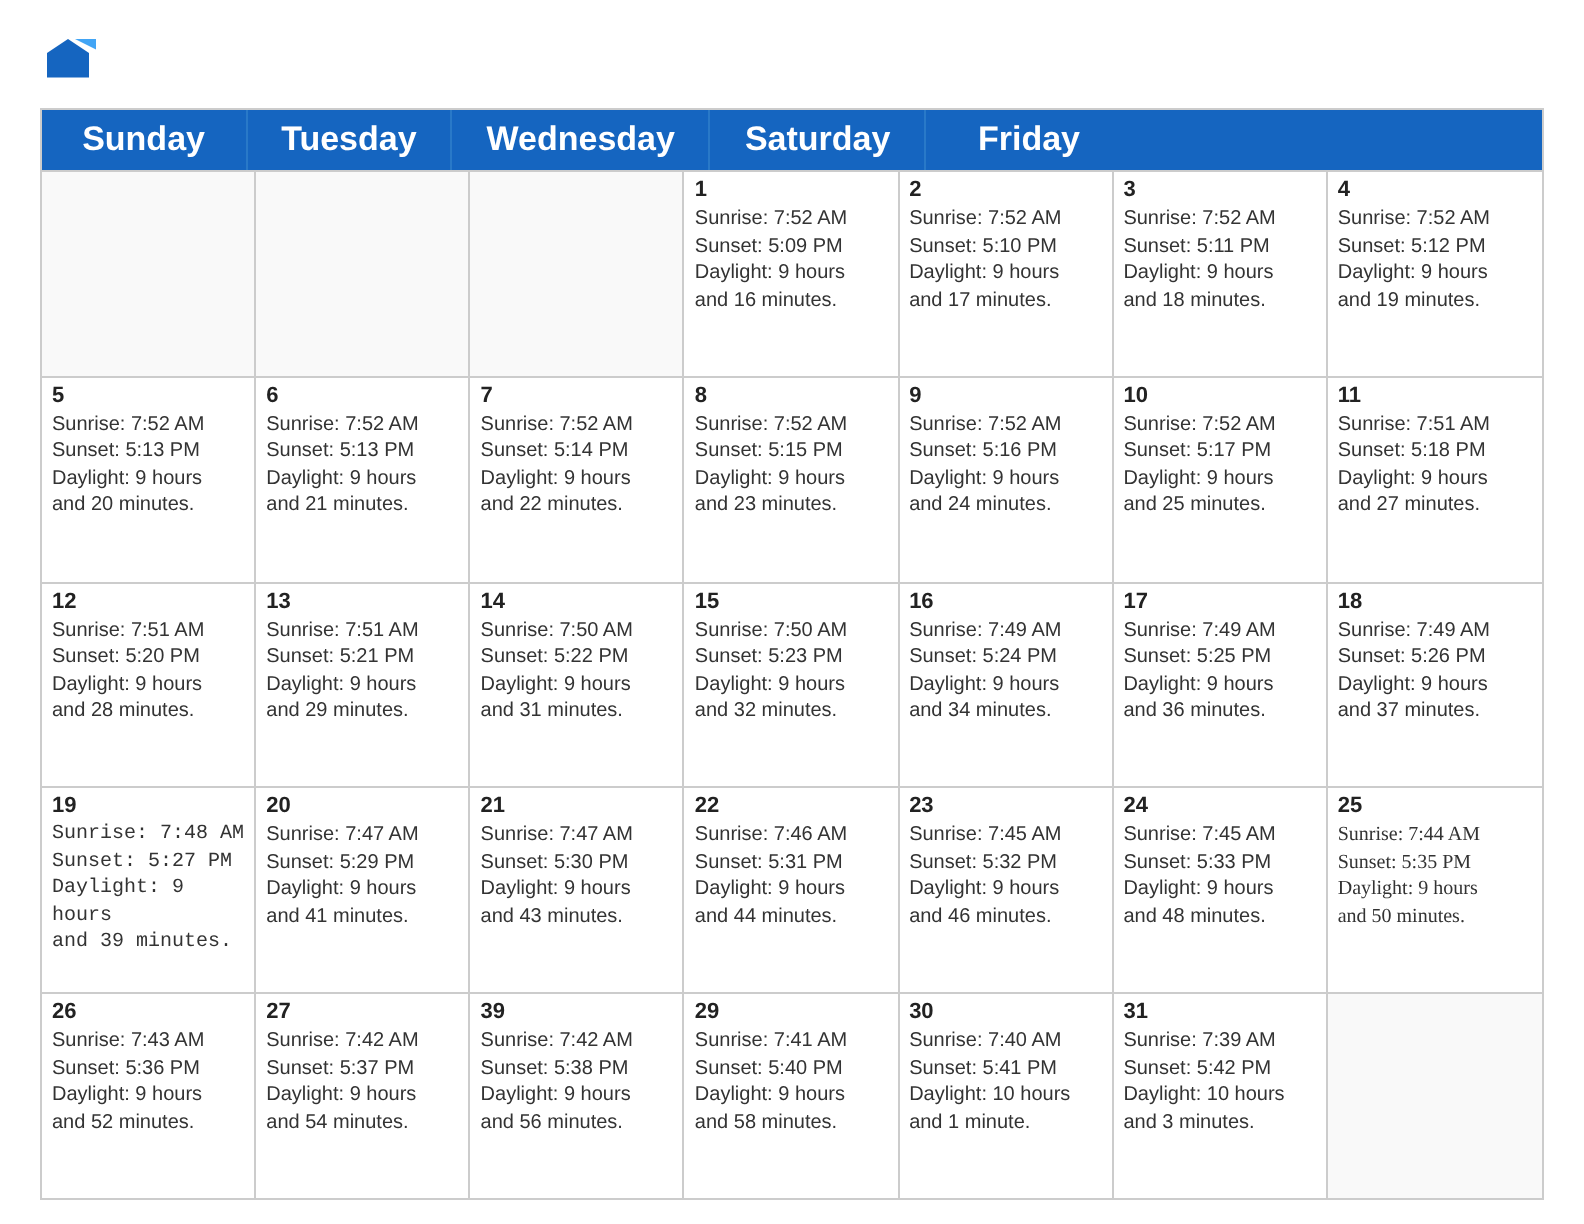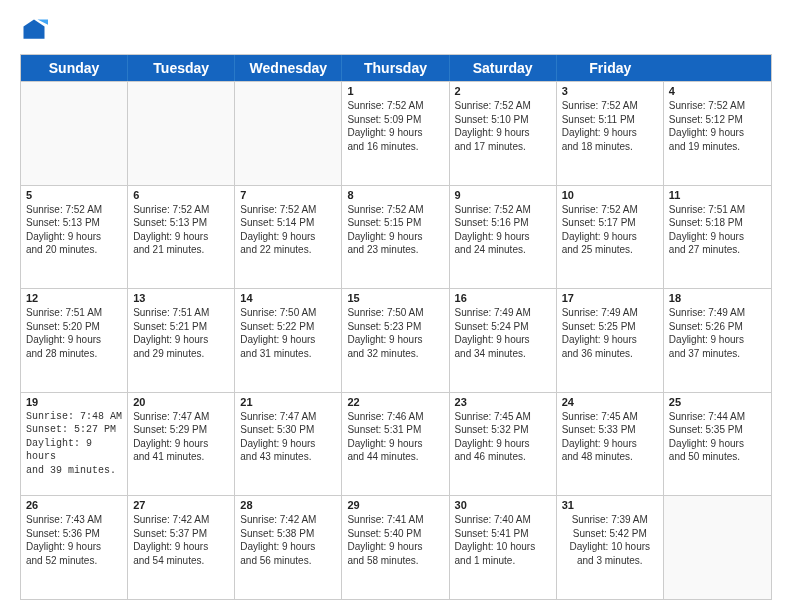--- a/index.html
+++ b/index.html
@@ -59,24 +59,24 @@
       flex-direction: column;
       border: 1px solid #ccc;
     }
     .cal-head-row {
       display: grid;
       grid-template-columns: repeat(7, 1fr);
       background: #1565c0;
     }
     .cal-head-cell {
       color: #fff;
-      font-size: 14px;
+      font-size: 17px;
       font-weight: bold;
       text-align: center;
-      padding: 5px 2px;
+      padding: 5px 17px;
       border-right: 1px solid #2979c8;
     }
     .cal-head-cell:last-child { border-right: none; }
     .cal-body {
       flex: 1;
       display: flex;
       flex-direction: column;
     }
     .cal-row {
       display: grid;
@@ -127,21 +127,20 @@
       <div class="cal-title"></div>
       <div class="cal-subtitle"></div>
     </div>
   </div>
 
   <div class="calendar">
     <div class="cal-head-row">
     <div class="cal-head-cell">Sunday</div>
         <div class="cal-head-cell">Tuesday</div>
         <div class="cal-head-cell">Wednesday</div>
-        <div class="cal-head-cell">Thursday</div>
         <div class="cal-head-cell">Saturday</div>
         <div class="cal-head-cell">Friday</div>
       </div>
     <div class="cal-body">
     <div class="cal-row">
           <div class="cal-cell empty"></div>
           <div class="cal-cell empty"></div>
           <div class="cal-cell empty"></div>
           <div class="cal-cell">
             <div class="cell-date">1</div>
@@ -312,21 +311,21 @@
           </div>
           <div class="cal-cell">
             <div class="cell-date">24</div>
             <div class="cell-info" style="white-space: pre-line;">Sunrise: 7:45 AM
 Sunset: 5:33 PM
 Daylight: 9 hours
 and 48 minutes.</div>
           </div>
           <div class="cal-cell">
             <div class="cell-date">25</div>
-            <div class="cell-info" style="white-space: pre-line;">Sunrise: 7:44 AM
+            <div class="cell-info" style="white-space: pre-line; font-family: Liberation Serif, serif;">Sunrise: 7:44 AM
 Sunset: 5:35 PM
 Daylight: 9 hours
 and 50 minutes.</div>
           </div>
         </div>
         <div class="cal-row">
           <div class="cal-cell">
             <div class="cell-date">26</div>
             <div class="cell-info" style="white-space: pre-line;">Sunrise: 7:43 AM
 Sunset: 5:36 PM
@@ -334,21 +333,21 @@
 and 52 minutes.</div>
           </div>
           <div class="cal-cell">
             <div class="cell-date">27</div>
             <div class="cell-info" style="white-space: pre-line;">Sunrise: 7:42 AM
 Sunset: 5:37 PM
 Daylight: 9 hours
 and 54 minutes.</div>
           </div>
           <div class="cal-cell">
-            <div class="cell-date">28</div>
+            <div class="cell-date">39</div>
             <div class="cell-info" style="white-space: pre-line;">Sunrise: 7:42 AM
 Sunset: 5:38 PM
 Daylight: 9 hours
 and 56 minutes.</div>
           </div>
           <div class="cal-cell">
             <div class="cell-date">29</div>
             <div class="cell-info" style="white-space: pre-line;">Sunrise: 7:41 AM
 Sunset: 5:40 PM
 Daylight: 9 hours
@@ -356,21 +355,21 @@
           </div>
           <div class="cal-cell">
             <div class="cell-date">30</div>
             <div class="cell-info" style="white-space: pre-line;">Sunrise: 7:40 AM
 Sunset: 5:41 PM
 Daylight: 10 hours
 and 1 minute.</div>
           </div>
           <div class="cal-cell">
             <div class="cell-date">31</div>
-            <div class="cell-info" style="white-space: pre-line; text-align: center;">Sunrise: 7:39 AM
+            <div class="cell-info" style="white-space: pre-line;">Sunrise: 7:39 AM
 Sunset: 5:42 PM
 Daylight: 10 hours
 and 3 minutes.</div>
           </div>
           <div class="cal-cell empty"></div>
         </div>
       </div>
   </div>
 </div>
 

